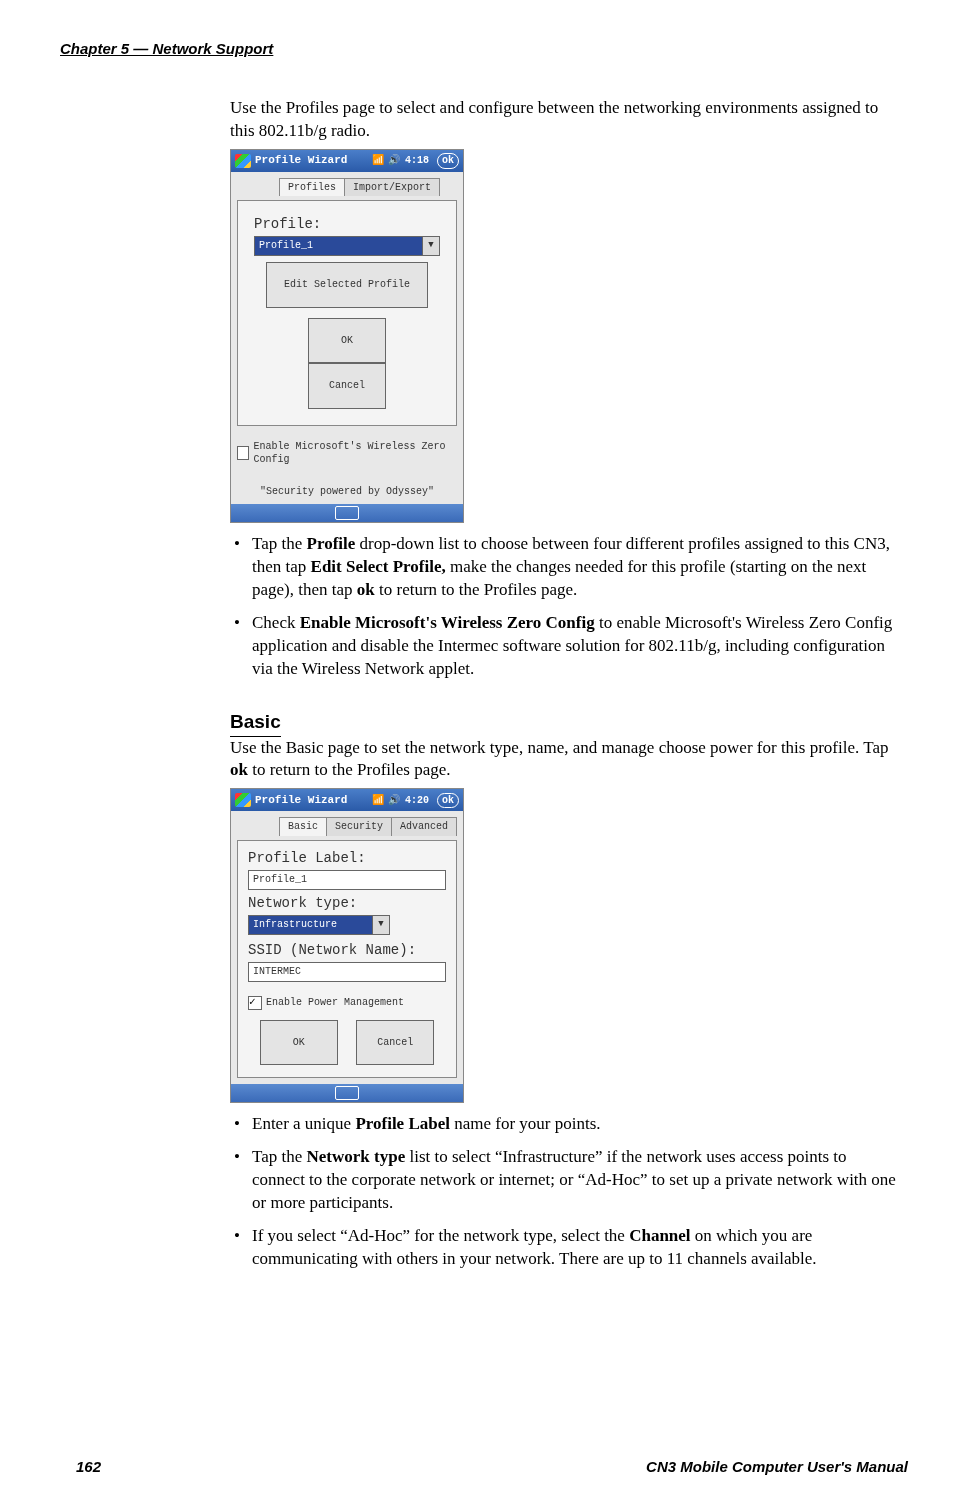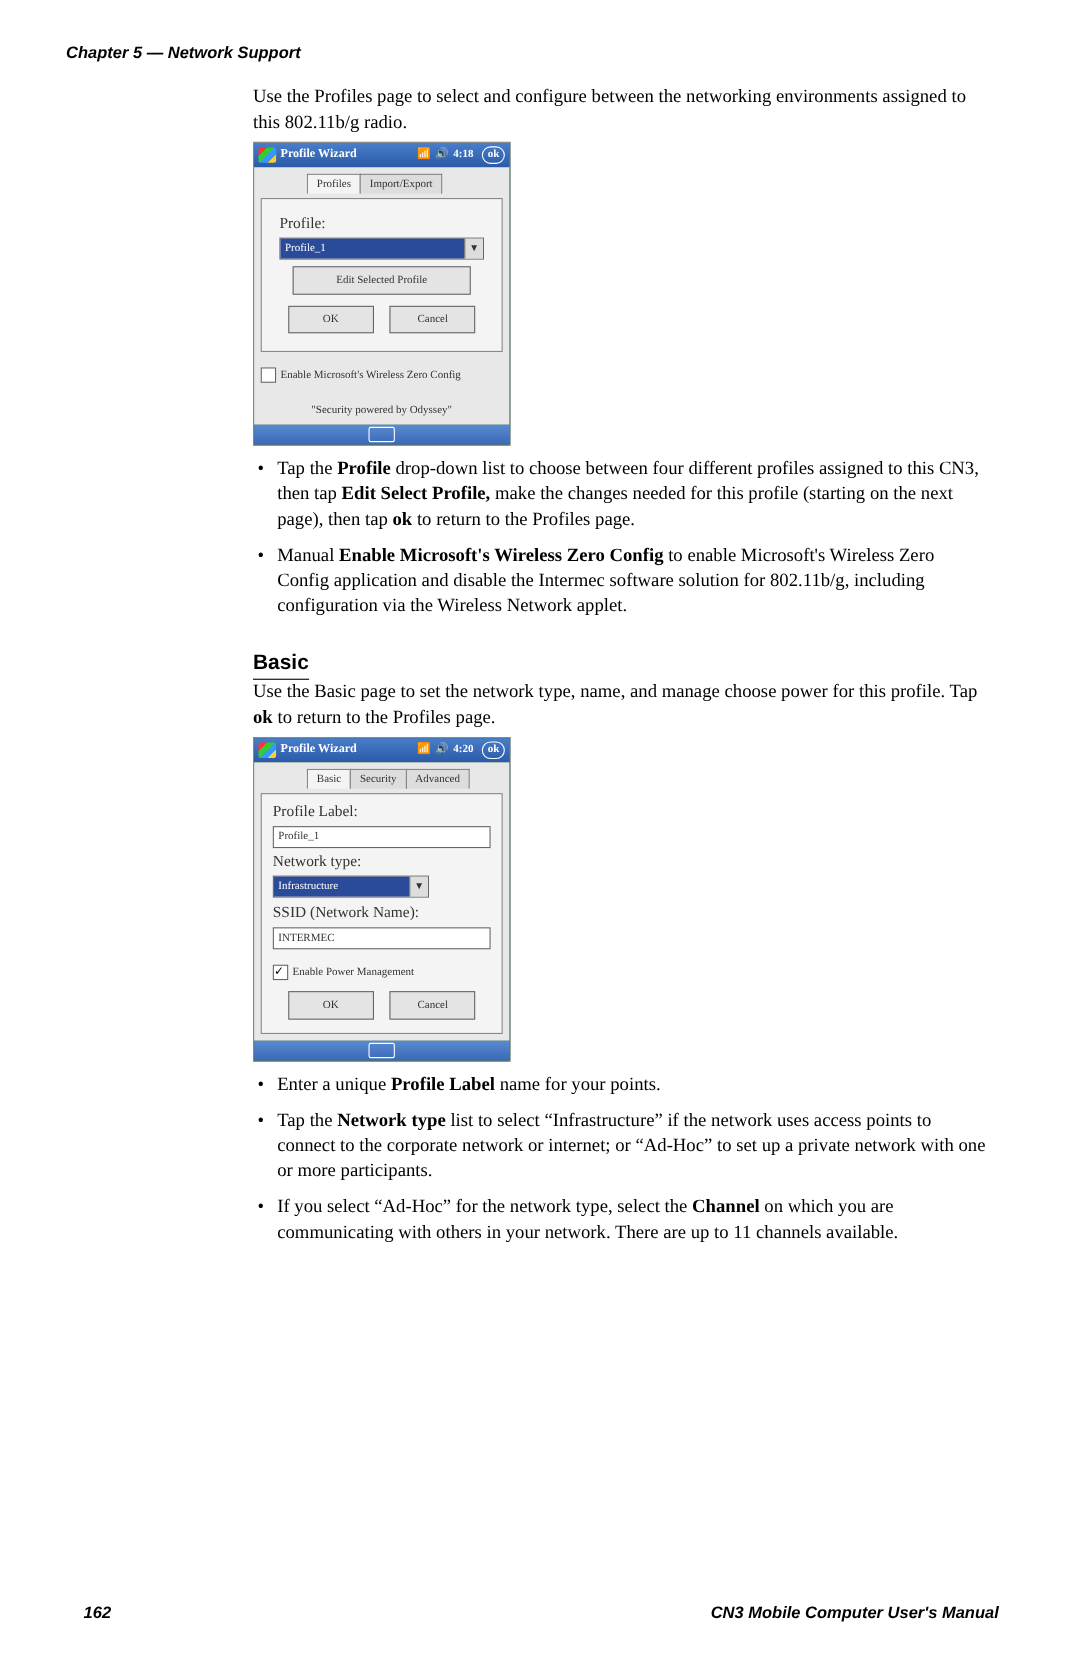--- a/index.html
+++ b/index.html
@@ -14,21 +14,22 @@
     padding: 40px 60px 30px 60px;
     box-sizing: border-box;
     min-height: 1503px;
     position: relative;
   }
   .header {
     font-family: Arial, Helvetica, sans-serif;
     font-weight: bold;
     font-style: italic;
     font-size: 15px;
-    margin-bottom: 20px;
+    margin-bottom: 40px;
+    text-decoration: underline;
   }
   .body-text {
     margin-left: 170px;
     margin-right: 10px;
     font-size: 17px;
     line-height: 1.35;
   }
   .para {
     margin: 0 0 6px 0;
   }
@@ -58,21 +59,21 @@
     left: 4px;
     top: 0;
     font-size: 17px;
   }
   .bold { font-weight: bold; }
 
   
   .shot {
     width: 232px;
     border: 1px solid #888;
-    font-family: Liberation Serif, serif;
+    font-family: Liberation Mono, monospace;
     font-size: 11px;
     color: #333;
     margin: 6px 0 10px 0;
     background: #14532d;
   }
   .shot-titlebar {
     background: linear-gradient(#4a7ec9, #2a5aa8);
     color: #fff;
     display: flex;
     align-items: center;
@@ -138,21 +139,21 @@
     width: 16px;
     background: #ddd;
     border-left: 1px solid #666;
     text-align: center;
     font-size: 9px;
     line-height: 16px;
   }
   .winbtn {
     border: 1px solid #666;
     background: #e4e4e4;
-    padding: 5px 10px;
+    padding: 15px 10px;
     font-size: 10px;
     display: inline-block;
     text-align: center;
   }
   .btnrow { text-align: center; margin-top: 10px; }
   .btnrow .winbtn { width: 56px; margin: 0 6px; }
   .checkrow {
     margin-top: 14px;
     font-size: 10px;
     display: flex;
@@ -262,21 +263,21 @@
       <div class="shot-bottombar">
         <span class="kbicon"></span>
       </div>
     </div>
 
     <ul class="bullets">
       <li>
         <span>Tap the </span><span class="bold">Profile</span><span> drop-down list to choose between four different profiles assigned to this CN3, then tap </span><span class="bold">Edit Select Profile,</span><span> make the changes needed for this profile (starting on the next page), then tap </span><span class="bold">ok</span><span> to return to the Profiles page.</span>
       </li>
       <li>
-        <span>Manual </span><span class="bold">Enable Microsoft's Wireless Zero Config</span><span> to enable Microsoft's Wireless Zero Config application and disable the Intermec software solution for 802.11b/g, including configuration via the Wireless Network applet.</span>
+        <span>Check </span><span class="bold">Enable Microsoft's Wireless Zero Config</span><span> to enable Microsoft's Wireless Zero Config application and disable the Intermec software solution for 802.11b/g, including configuration via the Wireless Network applet.</span>
       </li>
     </ul>
 
     <div class="section-heading">Basic</div>
     <p class="para">
       <span>Use the Basic page to set the network type, name, and manage choose power for this profile. Tap </span><span class="bold">ok</span><span> to return to the Profiles page.</span>
     </p>
 
     
     <div class="shot">

